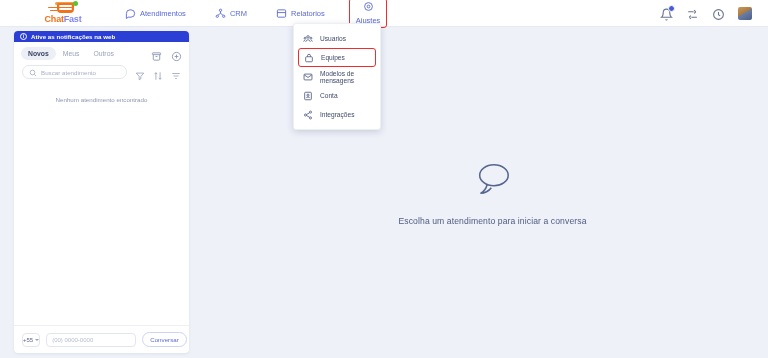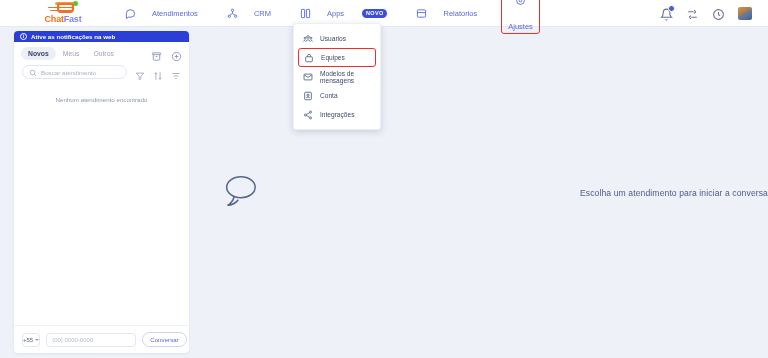--- a/index.html
+++ b/index.html
@@ -41,21 +41,21 @@
     position: absolute; left: 0; top: 4px; width: 11px; height: 1.5px;
     background: #f2711c; border-radius: 1px;
     box-shadow: 2px 3px 0 #f2711c;
   }
   .logo-text { font-size: 9px; font-weight: bold; letter-spacing: -0.2px; line-height: 10px; }
   .logo-chat { color: #f2711c; }
   .logo-fast { color: #7d86f8; }
 
   .nav { display: flex; align-items: center; margin-left: 28px; gap: 19px; }
   .nav-item {
-    display: flex; align-items: center; gap: 16px;
+    display: flex; align-items: center; gap: 4px;
     font-size: 7.5px; color: #5a6ad6; padding: 3px 5px; border-radius: 4px;
     cursor: pointer; white-space: nowrap;
   }
   .nav-item.boxed { border: 1.6px solid #ef2d2d; border-radius: 3px; padding: 2px 6px; flex-direction: column; }
   .nav-ico { width: 11px; height: 11px; display: inline-flex; align-items: center; justify-content: center; }
   .nav-ico svg { display: block; }
   .badge-novo {
     background: #3d4ed8; color: #fff; font-size: 5.5px; font-weight: bold;
     border-radius: 7px; padding: 1.5px 4px; letter-spacing: 0.3px; margin-left: 2px;
   }
@@ -127,21 +127,21 @@
   .phone-input::placeholder { color: #b4bbcd; }
   .btn-conversar {
     border: 1px solid #cdd3f5; background: #fff; color: #5a6ad6;
     font-size: 6.2px; border-radius: 9px; padding: 3px 7px; cursor: pointer;
     font-family: "Liberation Sans", sans-serif; white-space: nowrap;
   }
 
   
   .main {
     position: absolute; left: 189px; top: 27px; right: 0; bottom: 0;
-    display: flex; flex-direction: row; align-items: center; justify-content: space-between;
+    display: flex; flex-direction: column; align-items: center; justify-content: center;
     gap: 14px;
     margin-left: 28px;
   }
   .bubble-ico { color: #56658c; }
   .main-text { font-size: 8.6px; color: #4f5c81; letter-spacing: .1px; }
 
   
   .dropdown {
     position: absolute; left: 293px; top: 23px; width: 88px;
     background: #fff; border-radius: 3px; padding: 5px 0;
@@ -187,30 +187,20 @@
           <svg width="11" height="11" viewBox="0 0 24 24" fill="none" stroke="#5a6ad6" stroke-width="2">
             <circle cx="12" cy="5" r="2.5"></circle>
               <circle cx="5" cy="18" r="2.5"></circle>
               <circle cx="19" cy="18" r="2.5"></circle>
             <path d="M12 7.5v4M12 11.5l-5.2 4M12 11.5l5.2 4"></path>
           </svg>
         </span>
         <span>CRM</span>
       </div>
 
-      <div class="nav-item">
-        <span class="nav-ico">
-          <svg width="11" height="11" viewBox="0 0 24 24" fill="none" stroke="#5a6ad6" stroke-width="2">
-            <rect x="3" y="3" width="7" height="18" rx="1"></rect>
-              <rect x="14" y="3" width="7" height="18" rx="1"></rect>
-          </svg>
-        </span>
-        <span>Apps</span>
-        <span class="badge-novo">NOVO</span>
-      </div>
 
       <div class="nav-item">
         <span class="nav-ico">
           <svg width="11" height="11" viewBox="0 0 24 24" fill="none" stroke="#5a6ad6" stroke-width="2">
             <rect x="3" y="4" width="18" height="16" rx="2"></rect>
               <path d="M3 10h18"></path>
           </svg>
         </span>
         <span>Relatorios</span>
       </div>

